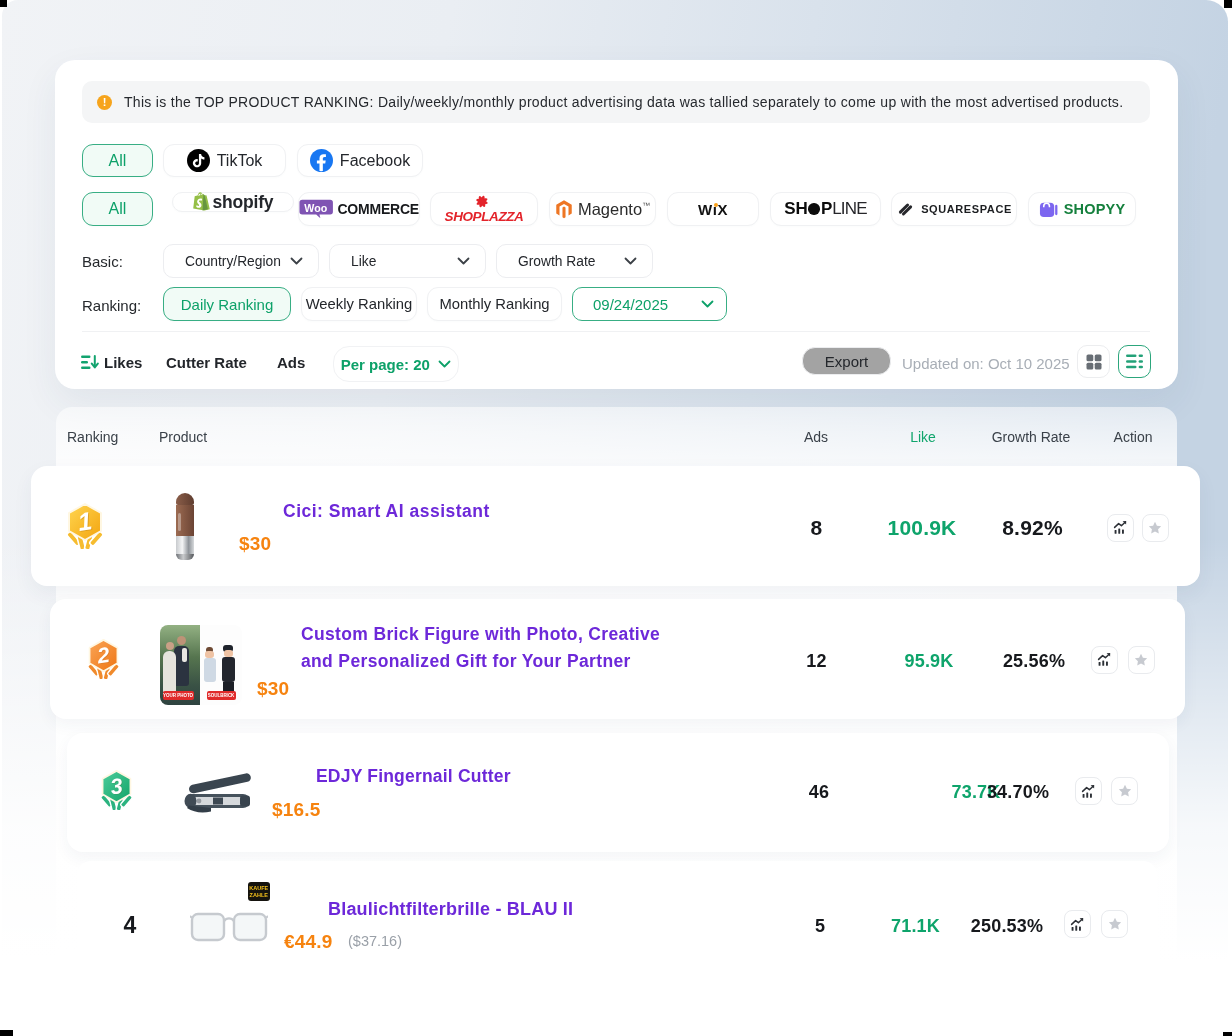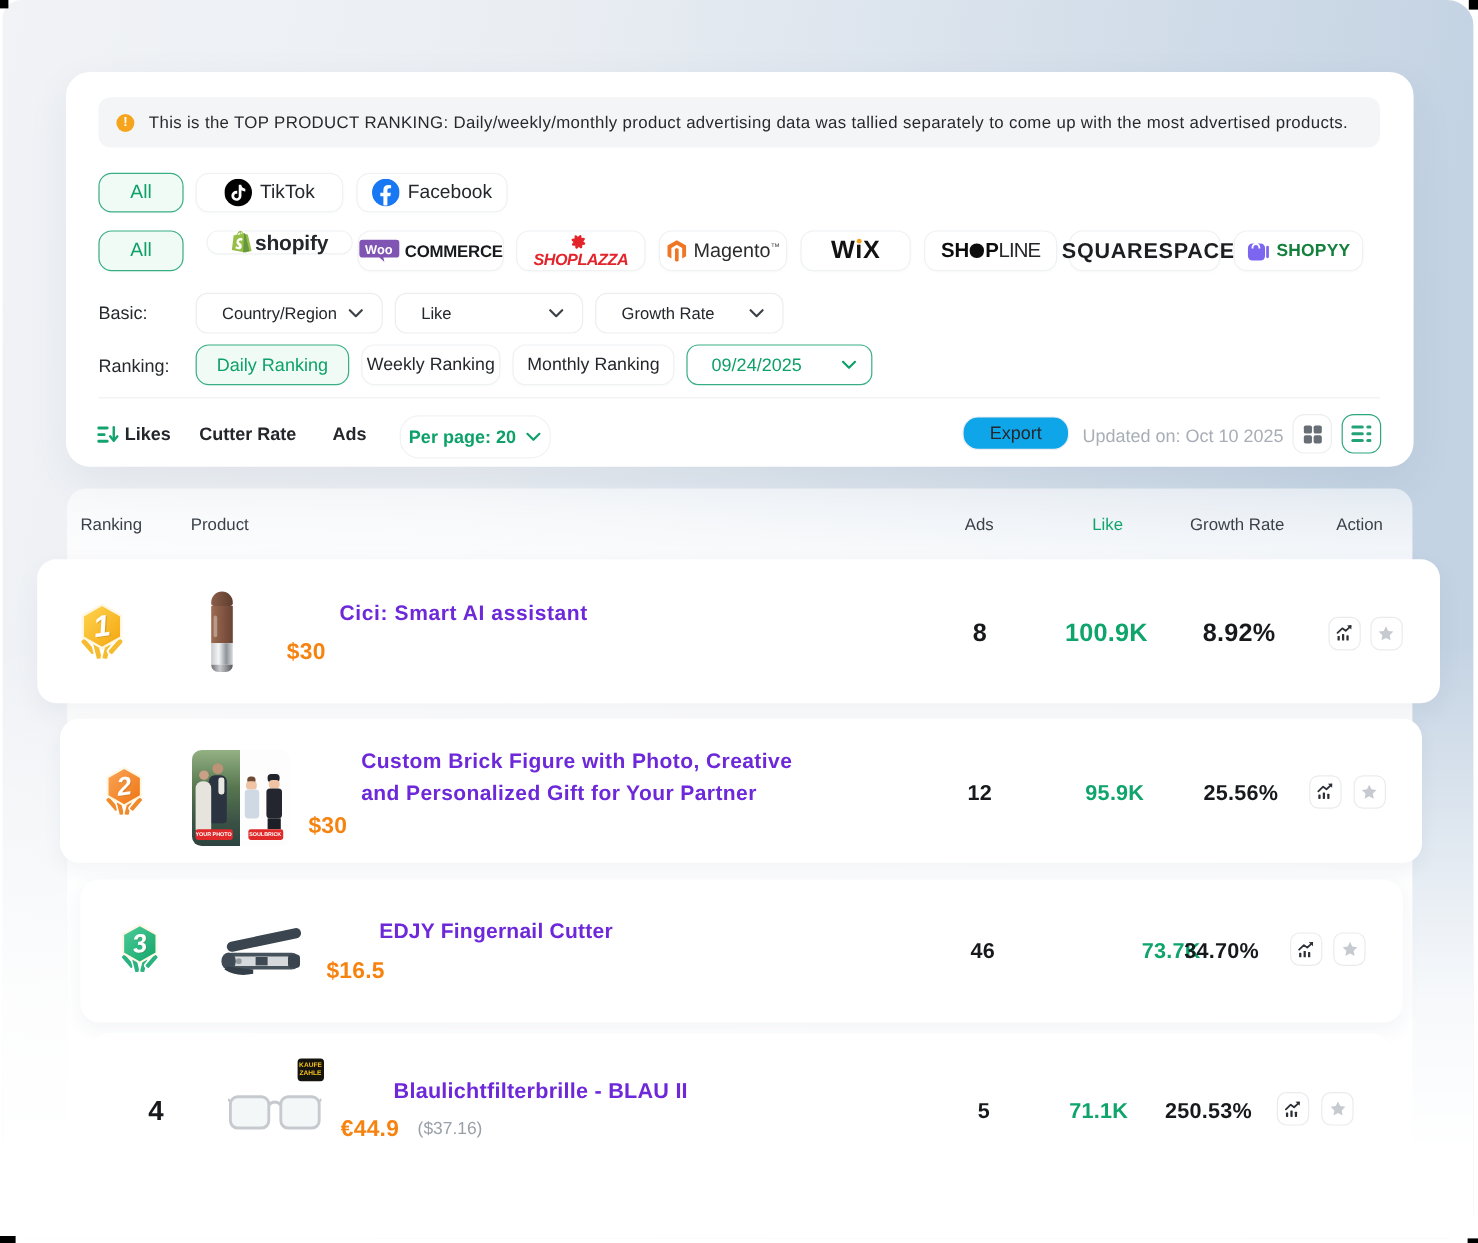--- a/index.html
+++ b/index.html
@@ -23,21 +23,21 @@
        border:1px solid #f0f1f3;border-radius:11px;box-sizing:border-box;font-size:16px;color:#24272c;
        box-shadow:0 1px 2px rgba(70,80,100,.02);}
   .gsel{background:#f1fbf6;border:1.5px solid #38ae84;color:#0da169;}
   .drop{position:absolute;display:flex;align-items:center;background:#fff;border:1px solid #ecedf0;
         border-radius:10px;box-sizing:border-box;font-size:13.8px;color:#24272c;justify-content:space-between;
         padding:0 15px 0 21px;}
   .lbl{position:absolute;font-size:15px;color:#26292d;}
   .sortw{position:absolute;font-size:15px;font-weight:bold;color:#23262b;}
   .pill{position:absolute;display:flex;align-items:center;justify-content:center;background:#fff;
         border:1px solid #f1f2f4;border-radius:16px;box-sizing:border-box;font-size:15px;color:#0da169;font-weight:bold;}
-  .expbtn{position:absolute;display:flex;align-items:center;justify-content:center;background:#0ea5e9;
+  .expbtn{position:absolute;display:flex;align-items:center;justify-content:center;background:#a3a3a3;
         border:1px solid #ecedef;border-radius:13px;box-sizing:border-box;font-size:15px;color:#24272c;}
   .updated{position:absolute;font-size:15px;color:#a8aeb6;}
   .iconbtn{position:absolute;display:flex;align-items:center;justify-content:center;background:#fff;
         border:1px solid #ecedef;border-radius:10px;box-sizing:border-box;}
   .tband{position:absolute;left:56px;top:407px;width:1121px;height:583px;border-radius:16px;
         background:linear-gradient(180deg, rgba(255,255,255,.55) 0%, rgba(255,255,255,.8) 9%, rgba(255,255,255,.92) 28%, rgba(255,255,255,.92) 100%);}
   .th{position:absolute;font-size:14px;color:#3a4149;}
   .rowcard{position:absolute;background:#fff;border-radius:16px;box-shadow:0 6px 16px rgba(45,65,95,.05);}
   .title{position:absolute;font-size:17.5px;font-weight:bold;color:#6d28d9;letter-spacing:.2px;line-height:1.2;margin-left:44px;}
   .price{position:absolute;font-size:19px;font-weight:bold;color:#f6830f;letter-spacing:.2px;line-height:1;}
@@ -106,36 +106,36 @@
 </div>
 <div class="btn" style="left:549px;top:192px;width:107px;height:34px;">
   <svg width="18" height="20" viewBox="0 0 20 22" style="margin-right:5px;">
       <path d="M10 1.2 18.6 6.2 V16 L15 18.2 V8.3 L10 5.4 5 8.3 V18.2 L1.4 16 V6.2 Z" fill="#ee7624"></path>
       <path d="M8.3 9.3 V20.2 L10 21.2 11.7 20.2 V9.3 L10 8.3 Z" fill="#ee7624"></path>
     </svg>
   <span style="font-size:16.5px;color:#2b2b2b;">Magento</span>
     <span style="font-size:8px;color:#555;margin-top:-8px;">™</span>
 </div>
 <div class="btn" style="left:667px;top:192px;width:92px;height:34px;">
-  <span style="font-weight:800;font-size:21px;letter-spacing:.5px;color:#121212;">W<span style="position:relative;">ı<span style="position:absolute;left:1px;top:2px;width:4px;height:4px;border-radius:50%;background:#f9a11b;"></span></span>X</span>
+  <span style="font-weight:800;font-size:15px;letter-spacing:.5px;color:#121212;">W<span style="position:relative;">ı<span style="position:absolute;left:1px;top:2px;width:4px;height:4px;border-radius:50%;background:#f9a11b;"></span></span>X</span>
 </div>
 <div class="btn" style="left:770px;top:192px;width:111px;height:34px;">
   <span style="font-weight:800;font-size:17px;letter-spacing:-.2px;color:#0c0c0c;">SH</span>
     <span style="display:inline-block;width:11.5px;height:11.5px;border-radius:50%;background:#0c0c0c;margin:0 1px;"></span>
     <span style="font-weight:800;font-size:17px;letter-spacing:-.2px;color:#0c0c0c;">P</span>
     <span style="font-weight:300;font-size:17px;letter-spacing:-.8px;color:#26262a;">LINE</span>
 </div>
 <div class="btn" style="left:891px;top:192px;width:126px;height:34px;">
   <svg width="19" height="19" viewBox="0 0 20 20" style="margin-right:6px;">
       <g stroke="#26272b" stroke-width="3.1" fill="none" stroke-linecap="round">
         <path d="M4.6 12.8 L12.2 5.2"></path>
         <path d="M7.8 14.8 L15.4 7.2"></path>
       </g>
     </svg>
-  <span style="font-weight:bold;font-size:18px;letter-spacing:.6px;color:#1c1e21;">SQUARESPACE</span>
+  <span style="font-weight:bold;font-size:11px;letter-spacing:.6px;color:#1c1e21;">SQUARESPACE</span>
 </div>
 <div class="btn" style="left:1028px;top:192px;width:108px;height:34px;">
   <svg width="19" height="19" viewBox="0 0 20 20" style="margin-right:6px;">
       <rect x="1" y="3" width="15" height="15" rx="4" fill="#7c66f0"></rect>
       <path d="M5 7.5v-1a3 3 0 0 1 6 0v1" stroke="#fff" stroke-width="1.6" fill="none"></path>
       <rect x="17" y="5" width="2.4" height="11" rx="1.2" fill="#7c66f0"></rect>
     </svg>
   <span style="font-weight:800;font-size:14.5px;letter-spacing:.2px;color:#15803d;">SHOPYY</span>
 </div>
 

